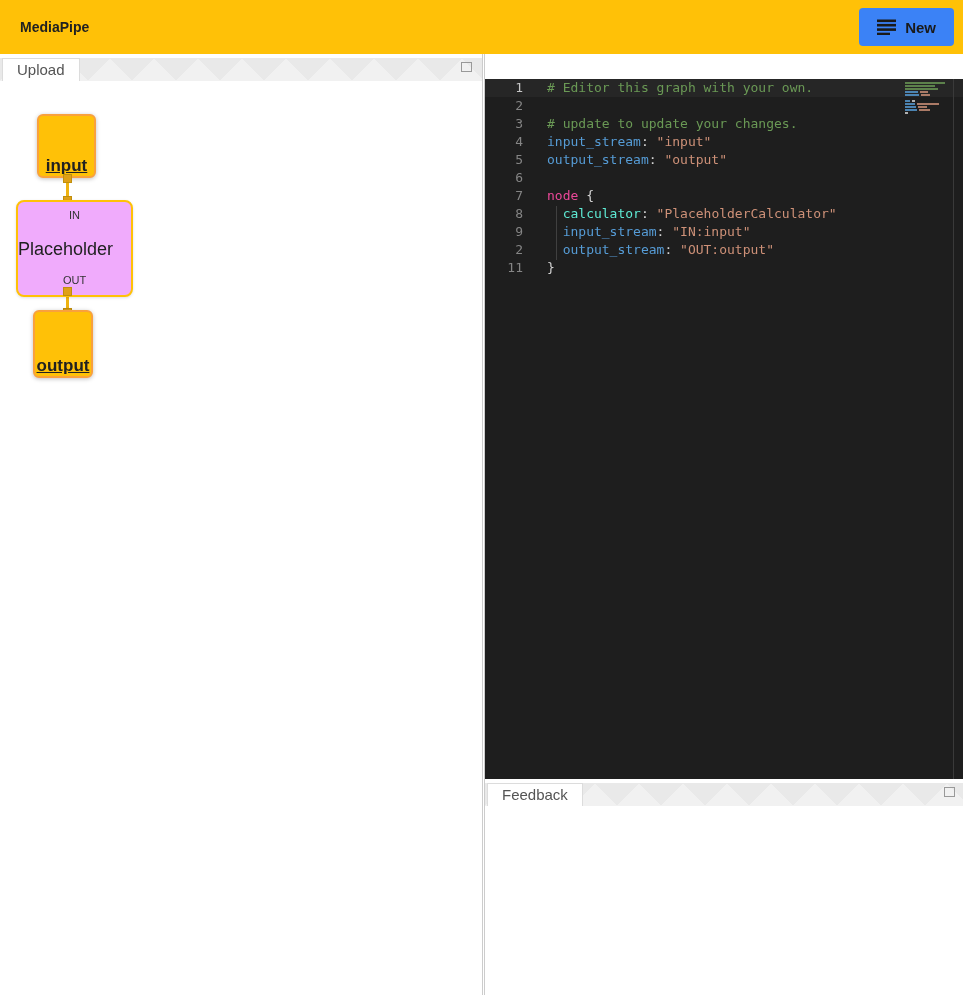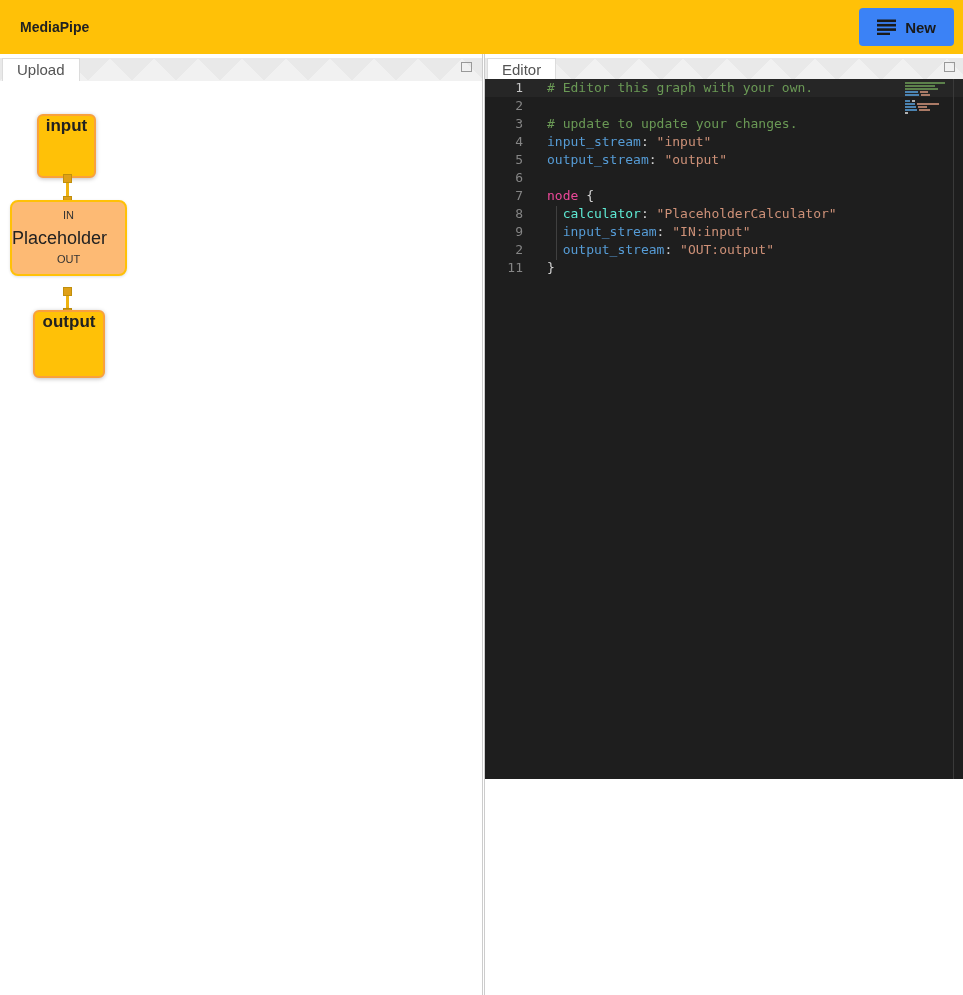--- a/index.html
+++ b/index.html
@@ -66,32 +66,33 @@
     background: #ffffff;
   }
   .graph-tabbar { left: 0; top: 4px; width: 482px; }
   .graph-canvas {
     position: absolute; left: 0; top: 27px; width: 482px; height: 914px;
     background: #ffffff;
   }
 
   .gnode {
     position: absolute; border-radius: 6px;
-    display: flex; align-items: flex-start; justify-content: center;
+    display: flex; align-items: flex-end; justify-content: center;
     box-shadow: 0 1px 4px rgba(0,0,0,0.25);
+    text-decoration: underline;
   }
   .gnode.stream {
     background: #FFC107; border: 2px solid #F9A13C;
     font-size: 17px; font-weight: bold; color: #212121;
   }
   .node-input  { left: 37px; top: 33px; width: 59px; height: 64px; }
-  .node-output { left: 33px; top: 229px; width: 72px; height: 68px; }
+  .node-output { left: 33px; top: 229px; width: 60px; height: 68px; }
   .node-calc {
-    position: absolute; left: 10px; top: 119px; width: 117px; height: 76px;
-    background: #fdba74; border: 2px solid #FFC107; border-radius: 8px;
+    position: absolute; left: 16px; top: 119px; width: 117px; height: 97px;
+    background: #f0abfc; border: 2px solid #FFC107; border-radius: 8px;
     box-shadow: 0 1px 3px rgba(0,0,0,0.12);
   }
   .port-label {
     position: absolute; left: 0; width: 100%; text-align: center;
     font-size: 11px; color: #333333;
   }
   .port-in  { top: 7px; }
   .port-out { bottom: 9px; }
   .calc-title {
     position: absolute; left: 0; top: 50%; width: 100%;
@@ -203,24 +204,20 @@
 
     <div class="gnode stream node-output">
       <span>output</span>
     </div>
 
   </div>
 </div>
 
 <div class="right-col">
 
-  <div class="tabbar editor-tabbar">
-    <div class="tab">Editor</div>
-    <span class="maxicon" style="left: 459px;"></span>
-  </div>
 
   <div class="editor">
     <div id="editor-lines">
         <div class="eline active"><span class="num">1</span><span class="code"><span style="color: rgb(106, 153, 85);"># Editor this graph with your own.</span></span></div>
         <div class="eline"><span class="num">2</span></div>
         <div class="eline"><span class="num">3</span><span class="code"><span style="color: rgb(106, 153, 85);"># update to update your changes.</span></span></div>
         <div class="eline"><span class="num">4</span><span class="code"><span style="color: rgb(86, 156, 214);">input_stream</span><span style="color: rgb(212, 212, 212);">: </span><span style="color: rgb(206, 145, 120);">"input"</span></span></div>
         <div class="eline"><span class="num">5</span><span class="code"><span style="color: rgb(86, 156, 214);">output_stream</span><span style="color: rgb(212, 212, 212);">: </span><span style="color: rgb(206, 145, 120);">"output"</span></span></div>
         <div class="eline"><span class="num">6</span><span class="code"></span></div>
         <div class="eline"><span class="num">7</span><span class="code"><span style="color: #ec4899;">node</span><span style="color: rgb(212, 212, 212);"> {</span></span></div>
@@ -265,15 +262,19 @@
           <span class="mseg" style="width: 12px; background: rgb(86, 156, 214);"></span>
           <span class="mseg" style="width: 11px; background: rgb(206, 145, 120);"></span>
         </div>
         <div class="mrow">
           <span class="mseg" style="width: 3px; background: rgb(212, 212, 212);"></span>
         </div>
       </div>
     <div class="overview-ruler"></div>
   </div>
 
+  <div class="tabbar feedback-tabbar">
+    <div class="tab">Feedback</div>
+    <span class="maxicon" style="left: 459px;"></span>
+  </div>
   <div class="feedback-content"></div>
 
 </div>
 
 </body></html>

